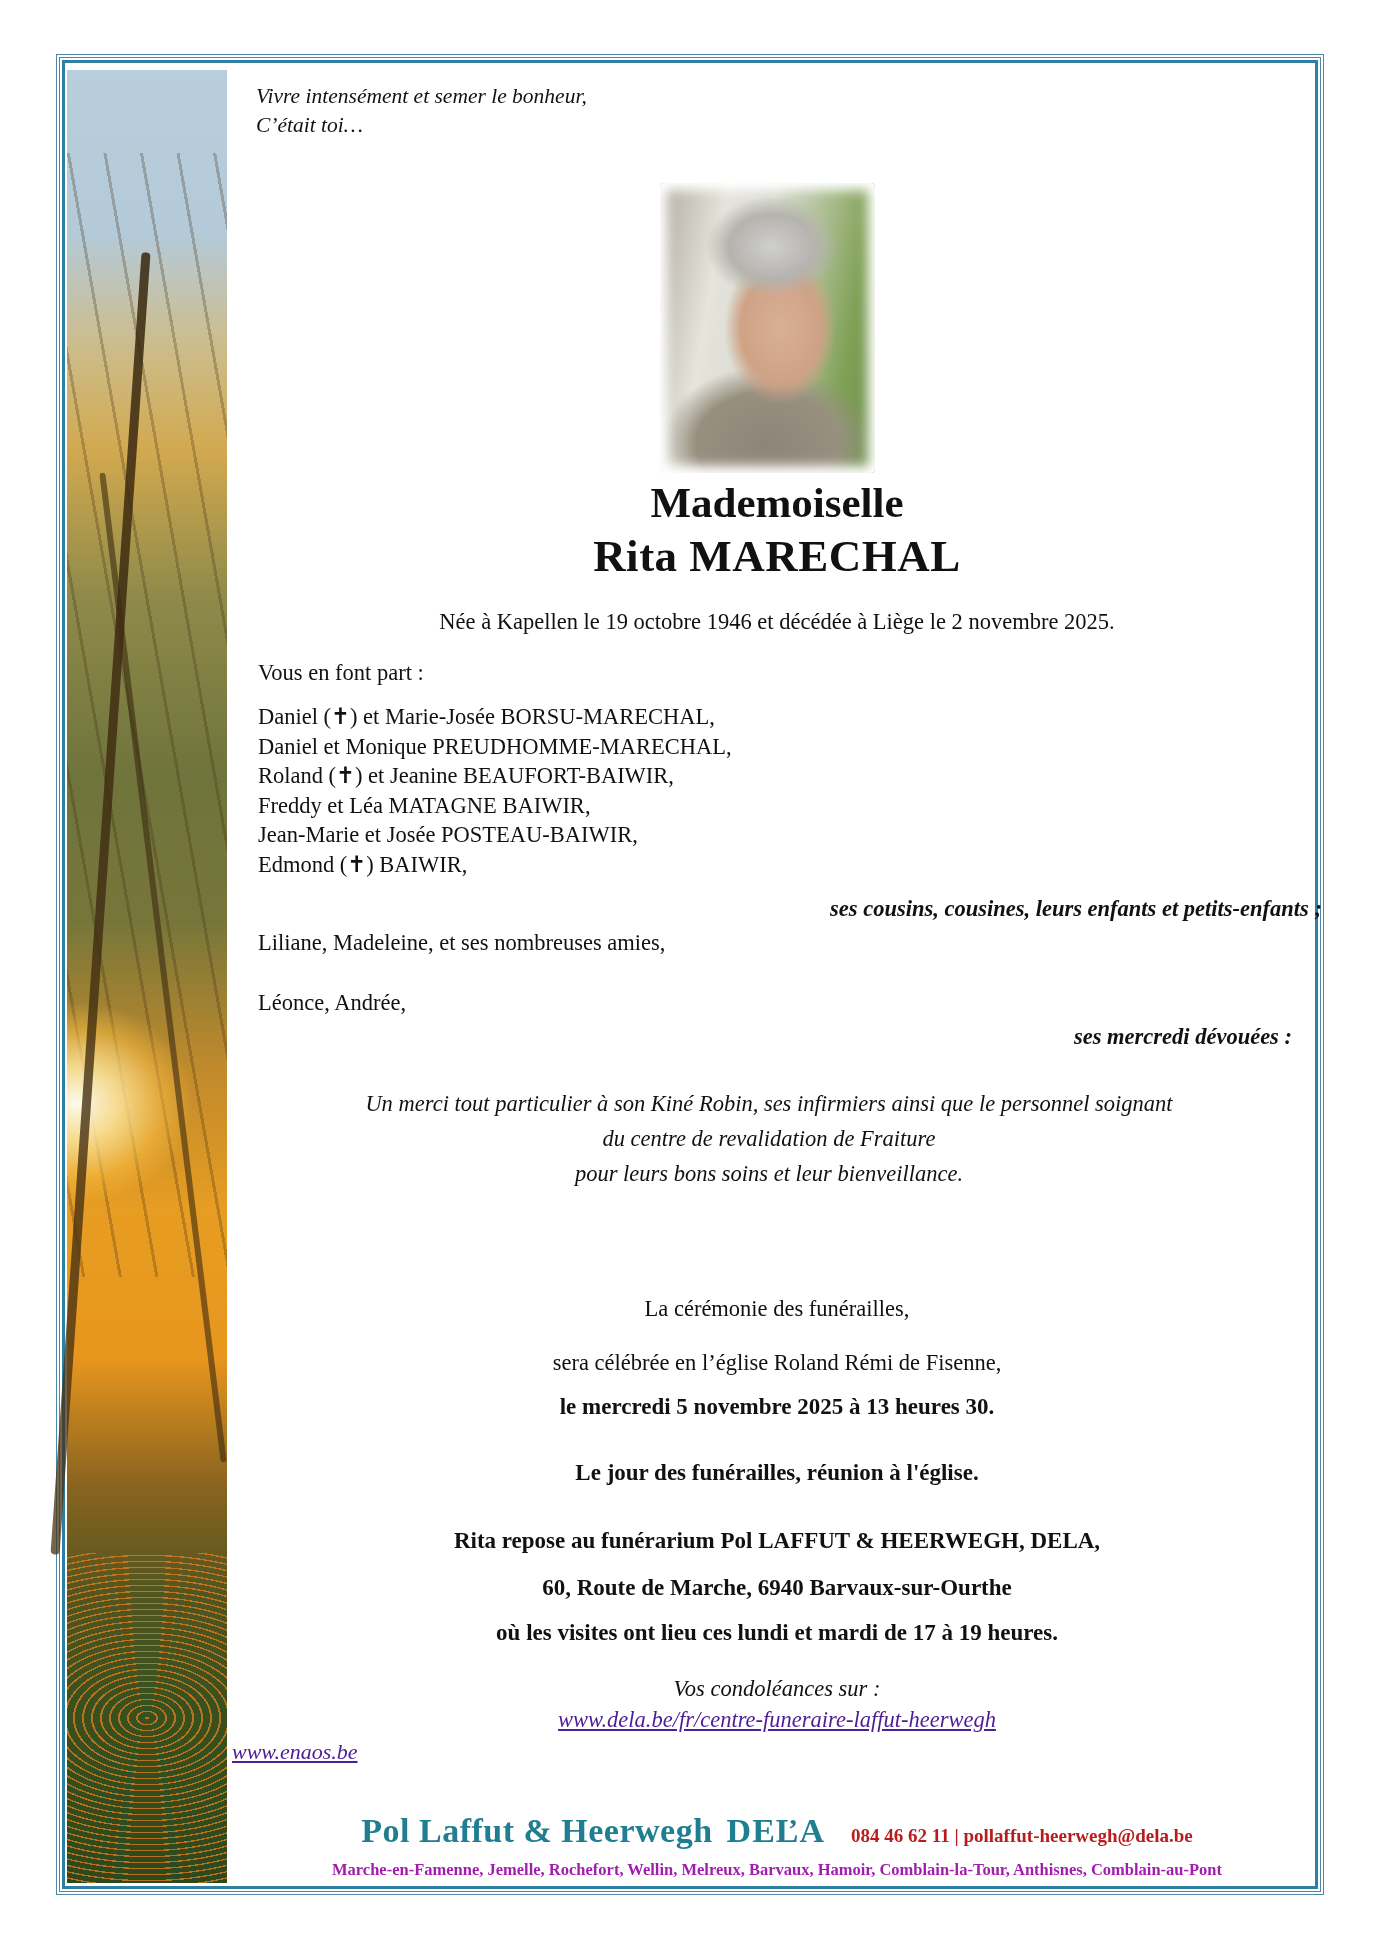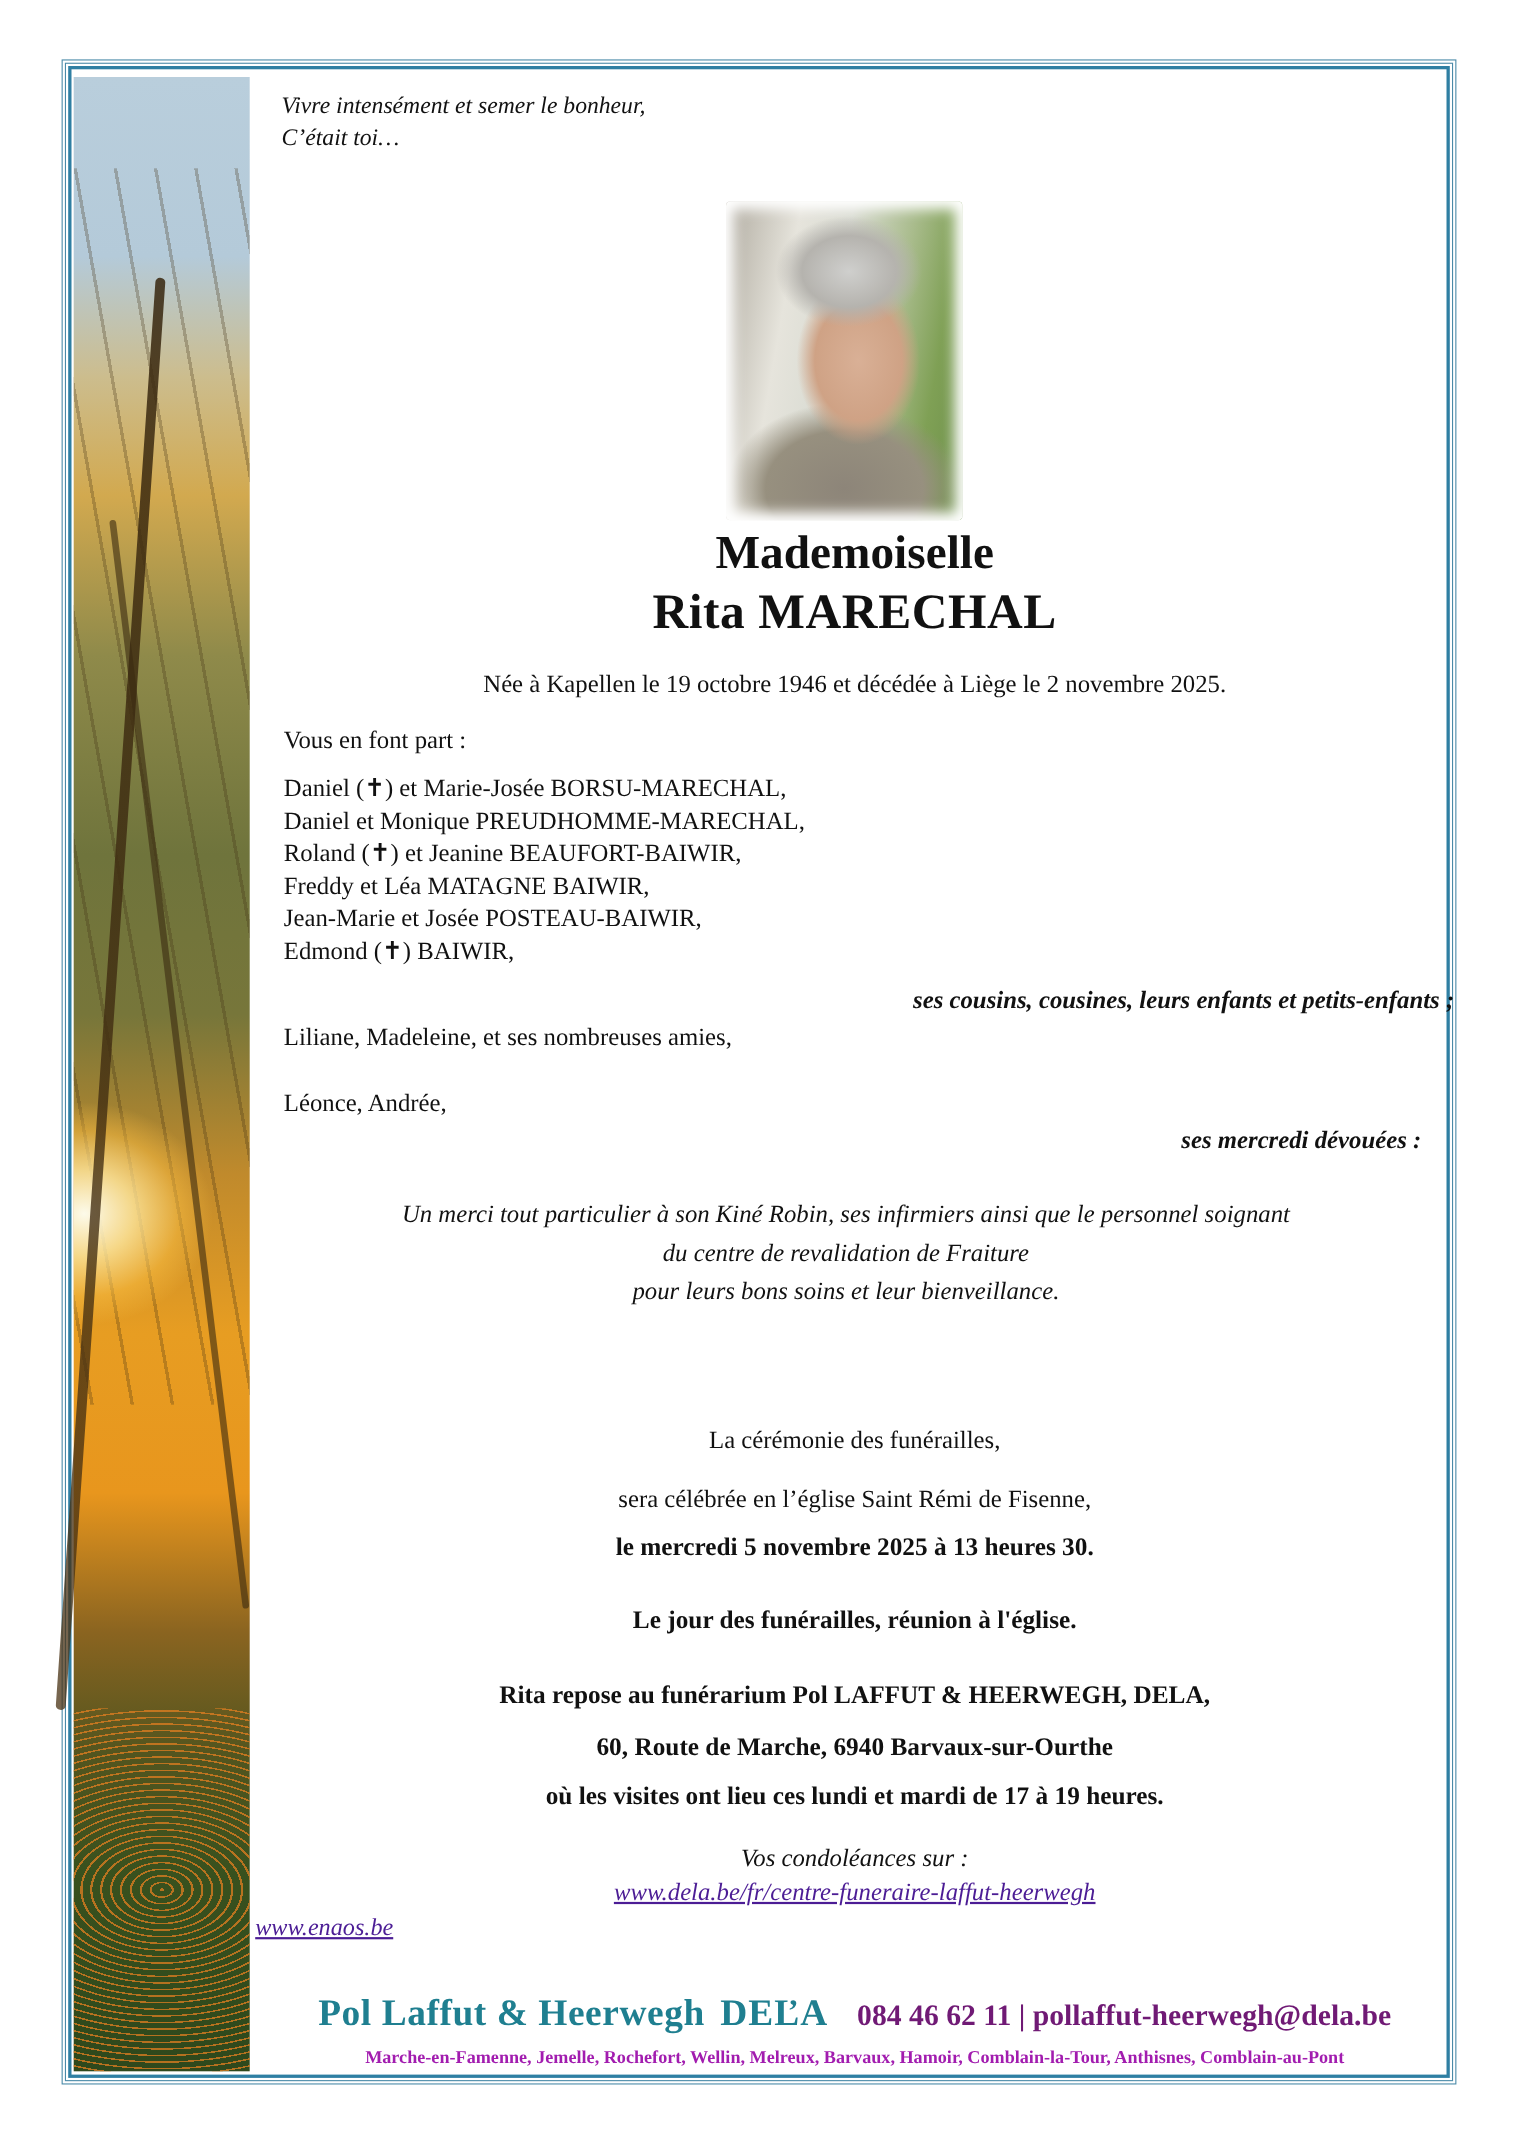--- a/index.html
+++ b/index.html
@@ -54,21 +54,21 @@
   .address{top:1521px;text-align:center;font-weight:bold;font-size:23px;}
   .visits{top:1566px;text-align:center;font-weight:bold;font-size:23px;}
   .cond-label{top:1622px;text-align:center;font-style:italic;font-size:22.5px;}
   .cond-link1{top:1653px;text-align:center;font-size:22.5px;}
   .cond-link2{top:1685px;text-align:left;font-size:22px;}
   .link{color:#4c1d95;font-style:italic;text-decoration:underline;cursor:pointer;}
   .footer{top:1758px;text-align:center;}
   .brand-row{font-size:0;white-space:nowrap;}
   .brand-name{font-size:34px;color:#1f7f90;font-weight:600;letter-spacing:.5px;}
   .brand-logo{font-size:34px;color:#1f7f90;font-weight:bold;margin-left:14px;letter-spacing:1px;}
-  .brand-contact{font-size:27px;color:#701a75;font-weight:600;margin-left:26px;}
+  .brand-contact{font-size:19px;color:#b91c1c;font-weight:600;margin-left:26px;}
   .towns{margin-top:10px;font-size:16.5px;color:#a21caf;font-weight:600;}
 </style>
 </head>
 <body>
 
 <div class="page">
 
   <div class="frame">
     <div class="frame-mid">
       <div class="frame-inner"></div>
@@ -111,21 +111,21 @@
     <div class="blk neighbors">Léonce, Andrée,</div>
     <div class="blk role2">ses mercredi dévouées :</div>
 
     <div class="blk thanks">
       <div>Un merci tout particulier à son Kiné Robin, ses infirmiers ainsi que le personnel soignant</div>
       <div>du centre de revalidation de Fraiture</div>
       <div>pour leurs bons soins et leur bienveillance.</div>
     </div>
 
     <div class="blk cer1">La cérémonie des funérailles,</div>
-    <div class="blk cer2">sera célébrée en l’église Saint Rémi de Fisenne,</div>
+    <div class="blk cer2">sera célébrée en l’église Roland Rémi de Fisenne,</div>
     <div class="blk cer3">le mercredi 5 novembre 2025 à 13 heures 30.</div>
     <div class="blk reunion">Le jour des funérailles, réunion à l'église.</div>
 
     <div class="blk repose">Rita repose au funérarium Pol LAFFUT &amp; HEERWEGH, DELA,</div>
     <div class="blk address">60, Route de Marche, 6940 Barvaux-sur-Ourthe</div>
     <div class="blk visits">où les visites ont lieu ces lundi et mardi de 17 à 19 heures.</div>
 
     <div class="blk cond-label">Vos condoléances sur :</div>
     <div class="blk cond-link1">
       <span class="link">www.dela.be/fr/centre-funeraire-laffut-heerwegh</span>

